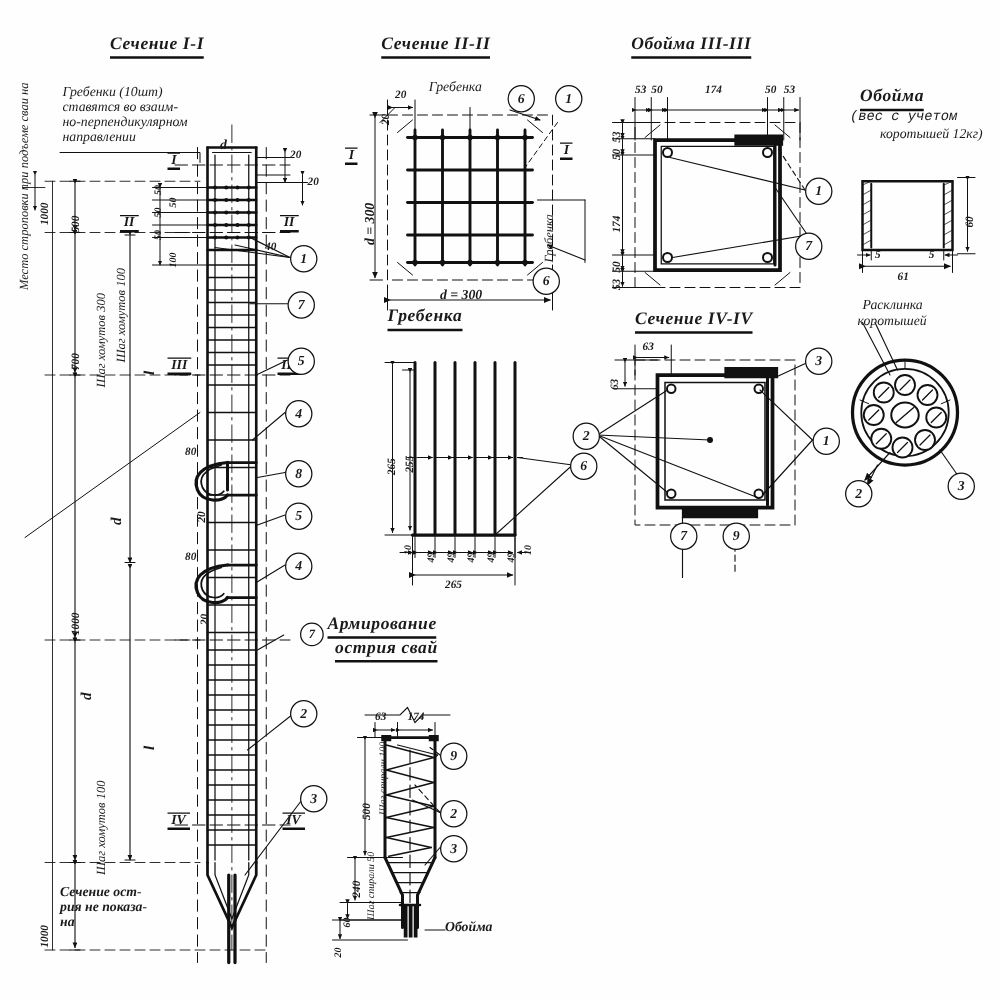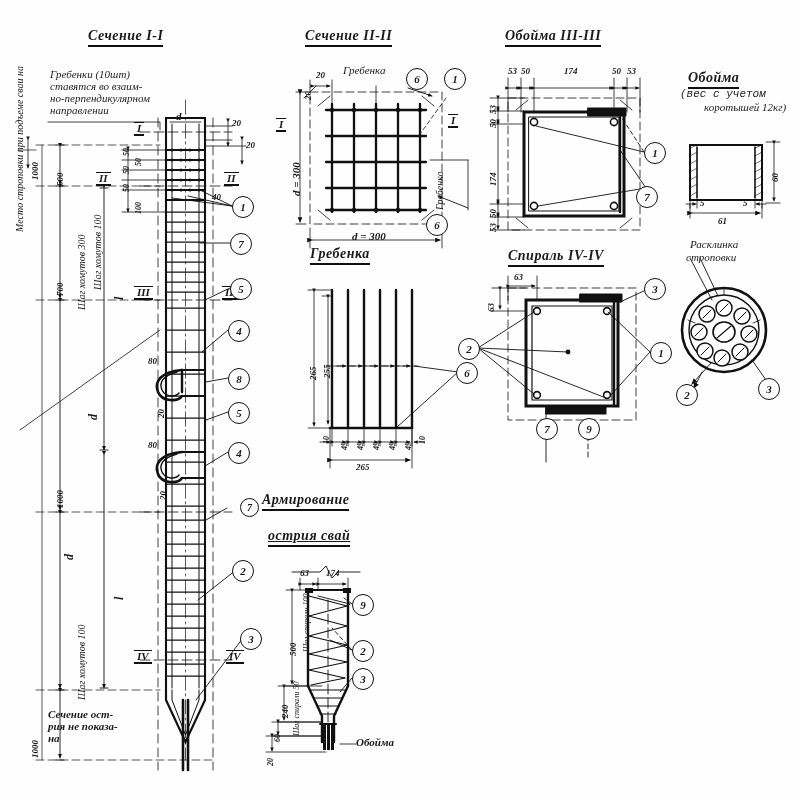--- a/index.html
+++ b/index.html
@@ -576,29 +576,29 @@
   </g>
 
   <path d="M356,744 L340,744" stroke-width="0.8"></path>
 
   </g>
 </svg>
 
 <div class="ttl" style="left:88px;top:28px;font-style:italic;">Сечение I-I</div>
 <div class="ttl" style="left:305px;top:28px;">Сечение II-II</div>
 <div class="ttl" style="left:505px;top:28px;">Обойма III-III</div>
-<div class="ttl" style="left:508px;top:248px;">Спираль IV-IV</div>
+<div class="ttl" style="left:508px;top:248px;">Сечение IV-IV</div>
 <div class="ttl" style="left:310px;top:246px;">Гребенка</div>
 <div class="ttl" style="left:688px;top:70px;">Обойма</div>
 <div class="note" style="left:680px;top:88px;font-family:Liberation Mono, monospace;">(вес с учетом</div>
 <div class="note" style="left:704px;top:101px;">коротышей 12кг)</div>
 <div class="plain" style="left:690px;top:238px;">Расклинка</div>
-<div class="plain" style="left:686px;top:251px;">строповки</div>
+<div class="plain" style="left:686px;top:251px;">коротышей</div>
 <div class="ttl" style="left:262px;top:492px;">Армирование</div>
-<div class="ttl" style="left:268px;top:528px;text-decoration:underline;">острия свай</div>
+<div class="ttl" style="left:268px;top:511px;">острия свай</div>
 
 <div class="note" style="left:50px;top:68px;">Гребенки (10шт)
 ставятся во взаим-
 но-перпендикулярном
 направлении</div>
 <div class="note" style="left:48px;top:708px;font-weight:700;border-bottom:0;">Сечение ост-
 рия не показа-
 на</div>
 <div class="lblv" style="left:14px;top:232px;font-size:10px;">Место строповки при подъеме сваи на</div>
 <div class="dimv" style="left:30px;top:180px;">1000</div>

